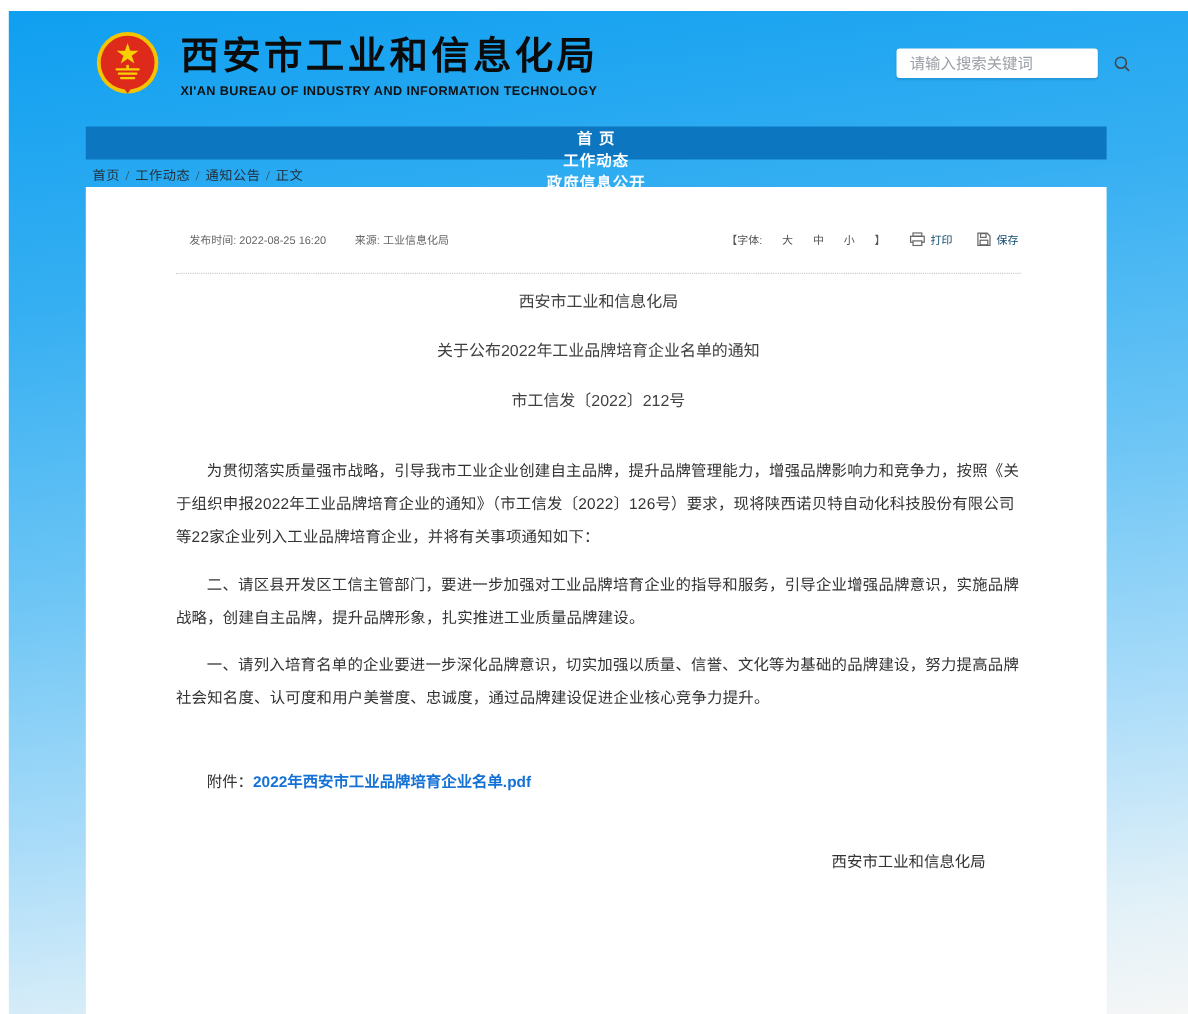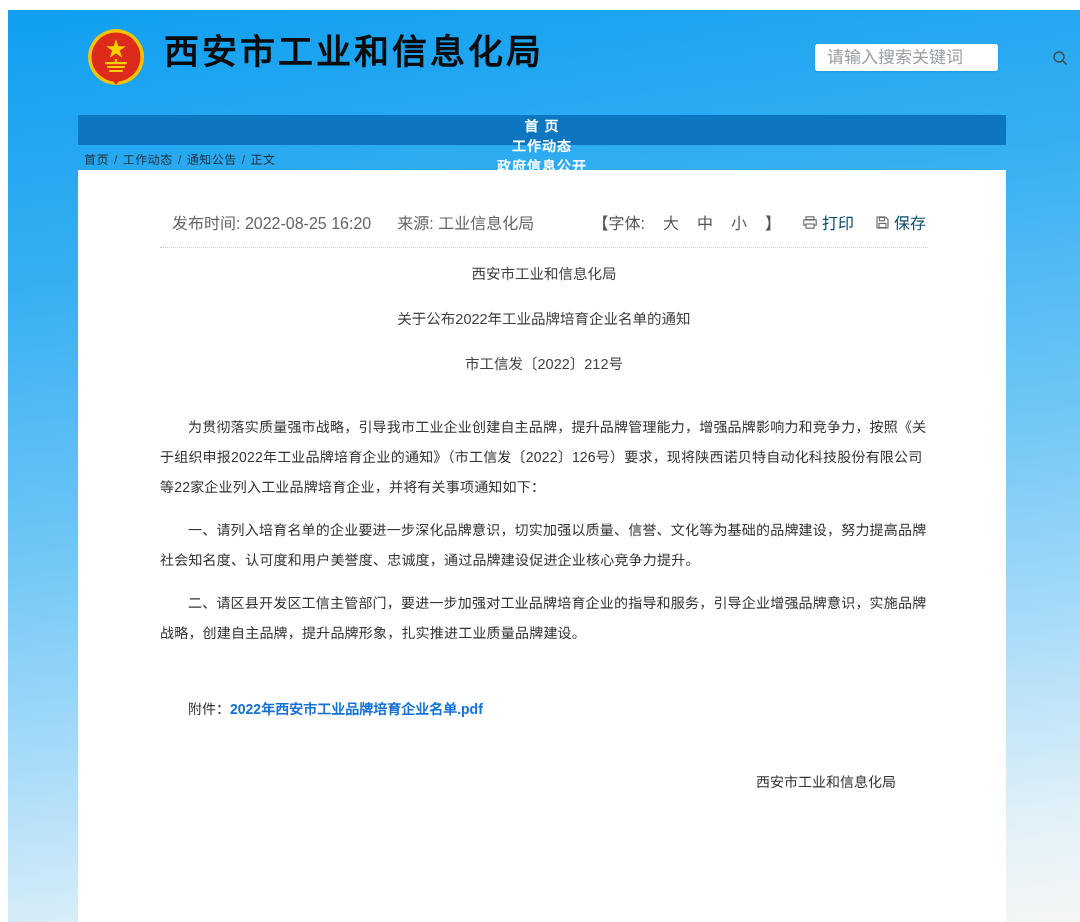--- a/index.html
+++ b/index.html
@@ -22,53 +22,53 @@
   }
   .site-subtitle{
     font-size:11.5px;font-weight:700;color:#101010;letter-spacing:.4px;margin-top:5px;
   }
   .search-box{
     position:absolute;left:815px;top:44px;width:183px;height:27px;background:#fff;
     border-radius:3px;display:flex;align-items:center;box-shadow:0 1px 2px rgba(0,40,80,.15);
   }
   .search-input{
     flex:1;border:none;outline:none;background:transparent;height:100%;
-    padding:0 4px 0 12px;font-size:17px;color:#333;
+    padding:0 4px 0 12px;font-size:14px;color:#333;
     font-family:"Liberation Sans","DejaVu Sans",sans-serif;
   }
   .search-input::placeholder{color:#9aa0a6;}
   .search-btn{border:none;background:transparent;width:30px;height:27px;cursor:pointer;
     display:flex;align-items:center;justify-content:center;padding:0;}
   
   .nav{
     position:absolute;left:78px;top:115px;width:928px;height:30px;
     background:#0c76c0;display:flex;flex-direction:column;
   }
   .nav-item{
     flex:1;display:flex;align-items:center;justify-content:center;
     color:#ffffff;font-size:14px;font-weight:700;letter-spacing:1px;cursor:pointer;
   }
   
   .breadcrumb{
-    position:absolute;left:84px;top:150px;font-size:12px;color:#21323e;letter-spacing:.5px;
+    position:absolute;left:84px;top:150px;font-size:12px;color:#21323e;letter-spacing:.5px;font-family:Liberation Serif, serif;
   }
   .breadcrumb a{color:#21323e;text-decoration:none;cursor:pointer;}
   .crumb-sep{margin:0 5px;color:#2c3e4c;}
   
   .panel{
     position:absolute;left:78px;top:170px;width:928px;height:752px;background:#ffffff;
   }
   .article{padding:40px 78px 0 82px;color:#333;}
   .article-title{
     text-align:center;font-size:21px;font-weight:700;color:#333;margin:0 0 30px;
     letter-spacing:.5px;
   }
   .meta-row{
     display:flex;justify-content:space-between;align-items:center;
-    font-size:16px;color:#666;padding:0 2px 0 12px;margin-bottom:13px;
+    font-size:10px;color:#666;padding:0 2px 0 12px;margin-bottom:23px;
   }
   .meta-left{display:flex;gap:26px;}
   .meta-right{display:flex;align-items:center;gap:22px;color:#555;}
   .font-sizes{display:flex;gap:18px;align-items:center;}
   .font-size-opt{cursor:pointer;}
   .meta-action{display:flex;align-items:center;gap:5px;cursor:pointer;color:#0c4a6e;text-align:center;}
   .dotted-divider{border:none;border-bottom:1px dotted #c9c9c9;margin:0 0 16px;}
   .doc-head{text-align:center;font-size:14.5px;color:#404040;margin:0 0 25px;line-height:20px;}
   .doc-head.first{margin-top:16px;}
   .body-text{margin-top:38px;}
@@ -99,20 +99,21 @@
       <g fill="#f7d000">
         <rect x="21" y="36" width="22" height="2.2" rx="1"></rect>
         <rect x="23" y="40" width="18" height="2" rx="1"></rect>
         <rect x="25" y="44" width="14" height="2" rx="1"></rect>
         <rect x="30.8" y="33" width="2.4" height="4"></rect>
       </g>
     </svg>
   </div>
   <div class="site-title-wrap">
     <div class="site-title">西安市工业和信息化局</div>
+    <div class="site-subtitle">XI'AN BUREAU OF INDUSTRY AND INFORMATION TECHNOLOGY</div>
   </div>
   <div class="search-box">
     <input class="search-input" type="text" placeholder="请输入搜索关键词" style="">
     <button class="search-btn">
       <span>
         <svg class="icon-svg" width="16" height="16" viewBox="0 0 16 16">
           <circle cx="7" cy="7" r="5" fill="none" stroke="#444" stroke-width="1.4"></circle>
           <line x1="10.8" y1="10.8" x2="14.4" y2="14.4" stroke="#444" stroke-width="1.4"></line>
         </svg>
       </span>
@@ -175,22 +176,22 @@
     </div>
 
     <hr class="dotted-divider">
 
     <p class="doc-head first">西安市工业和信息化局</p>
     <p class="doc-head">关于公布2022年工业品牌培育企业名单的通知</p>
     <p class="doc-head">市工信发〔2022〕212号</p>
 
     <div class="body-text">
       <p class="para">为贯彻落实质量强市战略，引导我市工业企业创建自主品牌，提升品牌管理能力，增强品牌影响力和竞争力，按照《关于组织申报2022年工业品牌培育企业的通知》（市工信发〔2022〕126号）要求，现将陕西诺贝特自动化科技股份有限公司等22家企业列入工业品牌培育企业，并将有关事项通知如下：</p>
+      <p class="para">二、请区县开发区工信主管部门，要进一步加强对工业品牌培育企业的指导和服务，引导企业增强品牌意识，实施品牌战略，创建自主品牌，提升品牌形象，扎实推进工业质量品牌建设。</p>
       <p class="para">一、请列入培育名单的企业要进一步深化品牌意识，切实加强以质量、信誉、文化等为基础的品牌建设，努力提高品牌社会知名度、认可度和用户美誉度、忠诚度，通过品牌建设促进企业核心竞争力提升。</p>
-      <p class="para">二、请区县开发区工信主管部门，要进一步加强对工业品牌培育企业的指导和服务，引导企业增强品牌意识，实施品牌战略，创建自主品牌，提升品牌形象，扎实推进工业质量品牌建设。</p>
 
       <p class="attachment">
         <span class="attachment-label">附件：</span><a class="attachment-link">2022年西安市工业品牌培育企业名单.pdf</a>
       </p>
 
       <div class="signature">
         <div class="org">西安市工业和信息化局</div>
 
       </div>
     </div>

